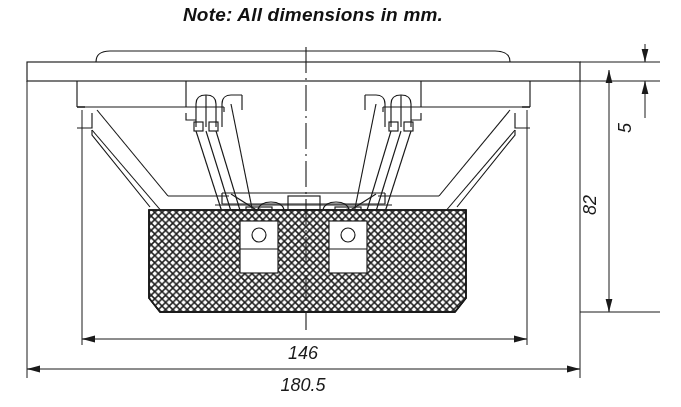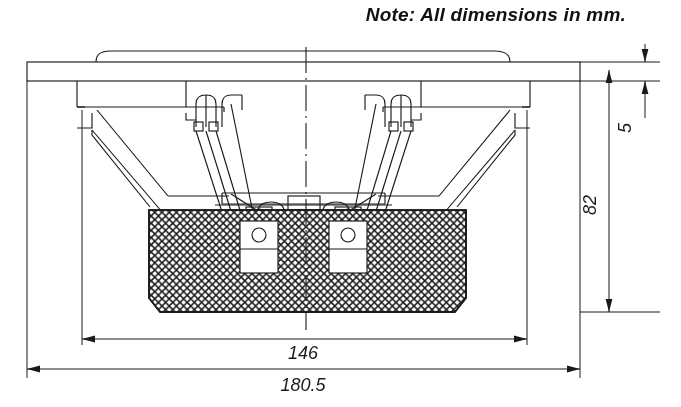--- a/index.html
+++ b/index.html
@@ -17,21 +17,21 @@
     position: relative;
     width: 681px;
     height: 407px;
     background: #ffffff;
   }
   #note-title {
     position: absolute;
     left: 0;
     top: 4px;
     width: 626px;
-    text-align: right;
+    text-align: center;
     font-family: "Liberation Sans", sans-serif;
     font-weight: bold;
     font-style: italic;
     font-size: 19px;
     letter-spacing: 0.2px;
     color: #111111;
     white-space: nowrap;
   }
   #cad-svg {
     position: absolute;

